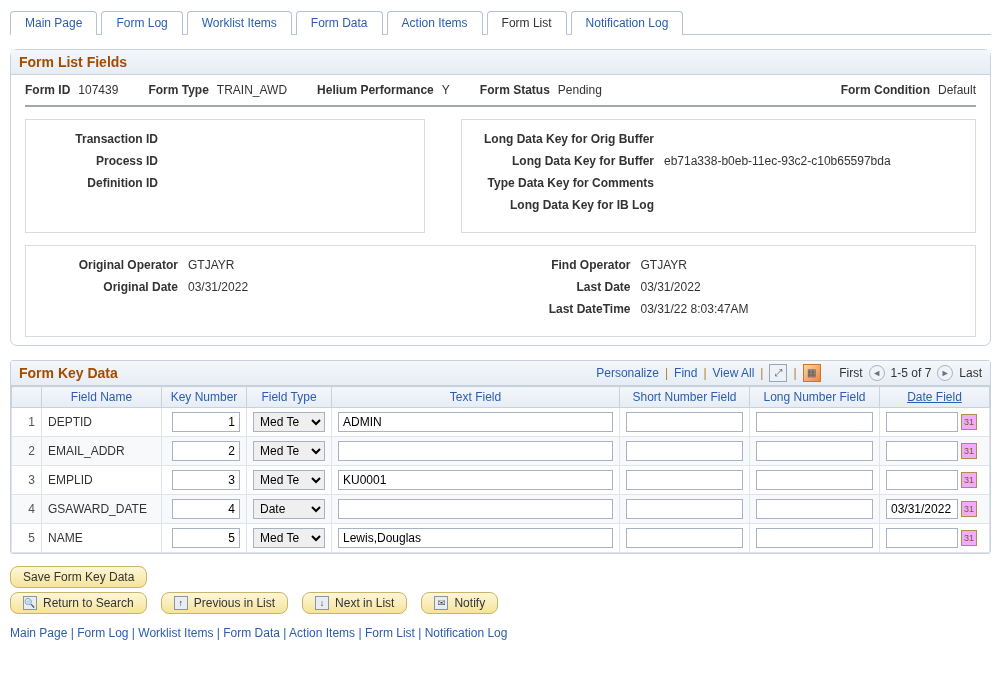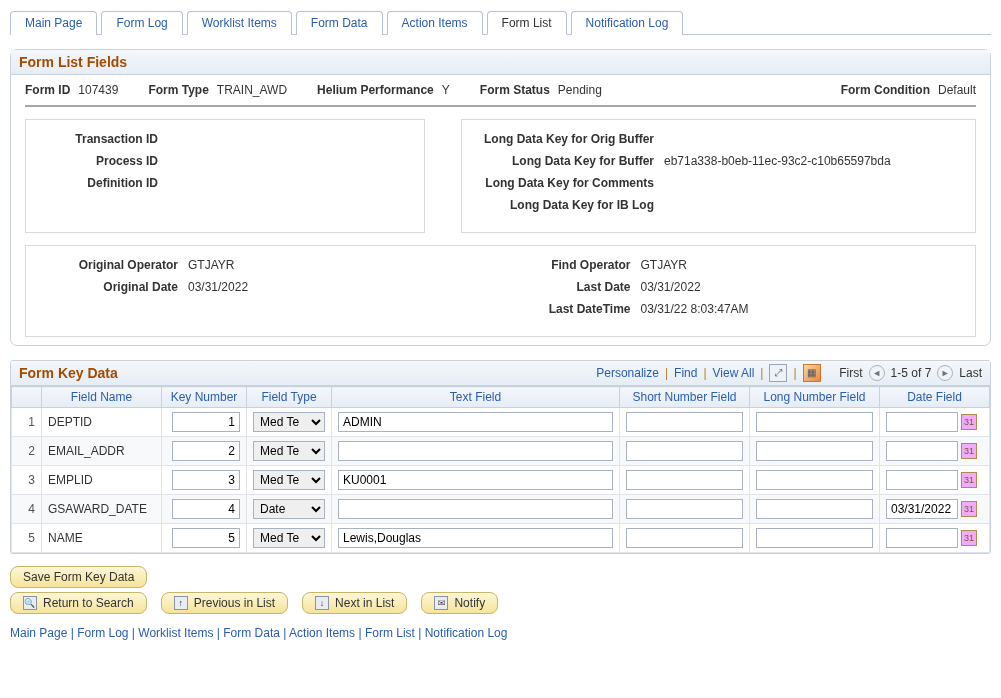--- a/index.html
+++ b/index.html
@@ -202,21 +202,21 @@
       <div class="subbox">
         <div class="field-line">
             <div class="fl-label">Long Data Key for Orig Buffer</div>
             <div class="fl-val"></div>
           </div>
         <div class="field-line">
             <div class="fl-label">Long Data Key for Buffer</div>
             <div class="fl-val">eb71a338-b0eb-11ec-93c2-c10b65597bda</div>
           </div>
         <div class="field-line">
-            <div class="fl-label">Long Data Key for Comments</div>
+            <div class="fl-label">Type Data Key for Comments</div>
             <div class="fl-val"></div>
           </div>
         <div class="field-line">
             <div class="fl-label">Long Data Key for IB Log</div>
             <div class="fl-val"></div>
           </div>
       </div>
     </div>
 
     <div class="originfo">
@@ -273,21 +273,21 @@
   <table class="grid">
     <thead>
       <tr>
         <th style="width:30px;"></th>
         <th style="width:120px;">Field Name</th>
         <th style="width:85px;">Key Number</th>
         <th style="width:80px;">Field Type</th>
         <th>Text Field</th>
         <th style="width:130px;">Short Number Field</th>
         <th style="width:130px;margin-top:33px;">Long Number Field</th>
-        <th style="width:110px;">Date Field</th>
+        <th style="width:110px;text-decoration:underline;">Date Field</th>
       </tr>
     </thead>
     <tbody id="grid-body">
         <tr>
           <td class="numcell">1</td>
           <td>DEPTID</td>
           <td style="text-align: right;"><input class="cell-input key-num" value="1" style=""></td>
           <td><select class="cell-select"><option>Med Te</option><option>Date</option></select></td>
           <td><input class="cell-input" value="ADMIN" style=""></td>
           <td><input class="cell-input" style=""></td>

